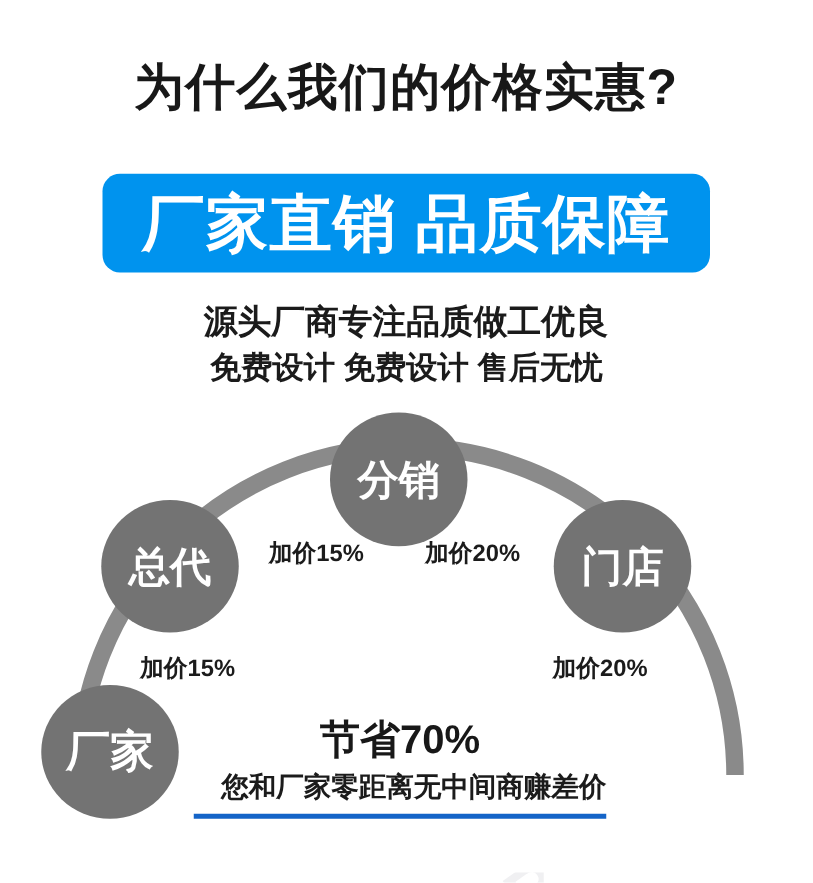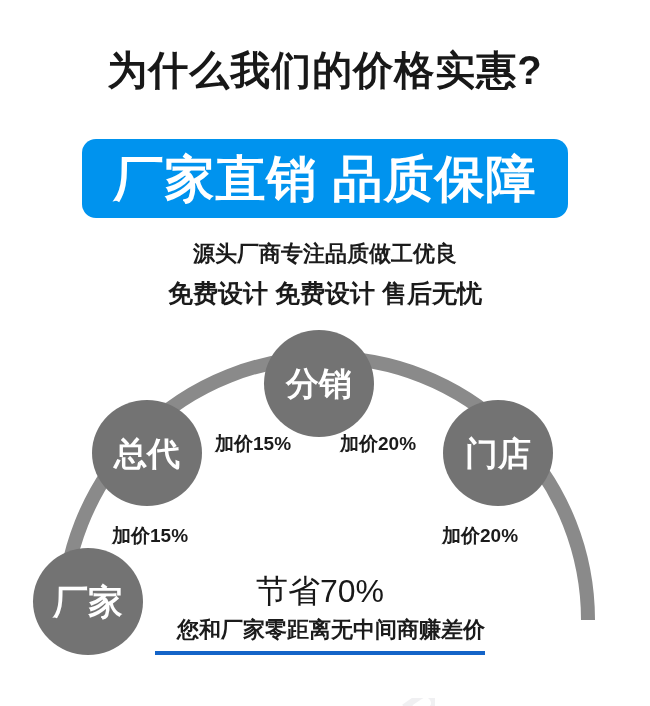--- a/index.html
+++ b/index.html
@@ -62,21 +62,21 @@
     position: absolute;
     left: 0;
     width: 650px;
     text-align: center;
     color: #1b1b1b;
     font-weight: bold;
     white-space: nowrap;
   }
   .sub-line-1 {
     top: 239px;
-    font-size: 22px;
+    font-size: 27px;
   }
   .sub-line-2 {
     top: 277px;
     font-size: 25px;
   }
 
   
   .diagram {
     position: absolute;
     left: 0;
@@ -99,21 +99,21 @@
     justify-content: center;
   }
   .node-label {
     color: #ffffff;
     font-weight: bold;
     line-height: 1;
     white-space: nowrap;
   }
 
   .node-factory   { left: 33px;  top: 228px; width: 110px; height: 107px; }
-  .node-agent     { left: 92px;  top: 80px;  width: 110px; height: 106px; text-align: right; }
+  .node-agent     { left: 81px;  top: 80px;  width: 110px; height: 106px; text-align: right; }
   .node-distrib   { left: 264px; top: 10px;  width: 110px; height: 107px; }
   .node-store     { left: 443px; top: 80px;  width: 110px; height: 106px; }
   .node-buyer     { left: 503px; top: 228px; width: 111px; height: 107px; }
 
   .node-factory .node-label,
   .node-buyer .node-label  { font-size: 35px; }
   .node-agent .node-label,
   .node-store .node-label,
   .node-distrib .node-label { font-size: 33px; }
 
@@ -130,21 +130,21 @@
   .edge-lbl-3 { left: 340px; top: 114px; }
   .edge-lbl-4 { left: 442px; top: 206px; }
 
   .savings {
     position: absolute;
     left: 155px;
     top: 255px;
     width: 330px;
     text-align: center;
     font-size: 32px;
-    font-weight: normal;
+    font-weight: bold;
     color: #181818;
     white-space: nowrap;
     line-height: 1;
   }
   .savings-sub {
     position: absolute;
     left: 155px;
     top: 299px;
     width: 330px;
     text-align: right;

